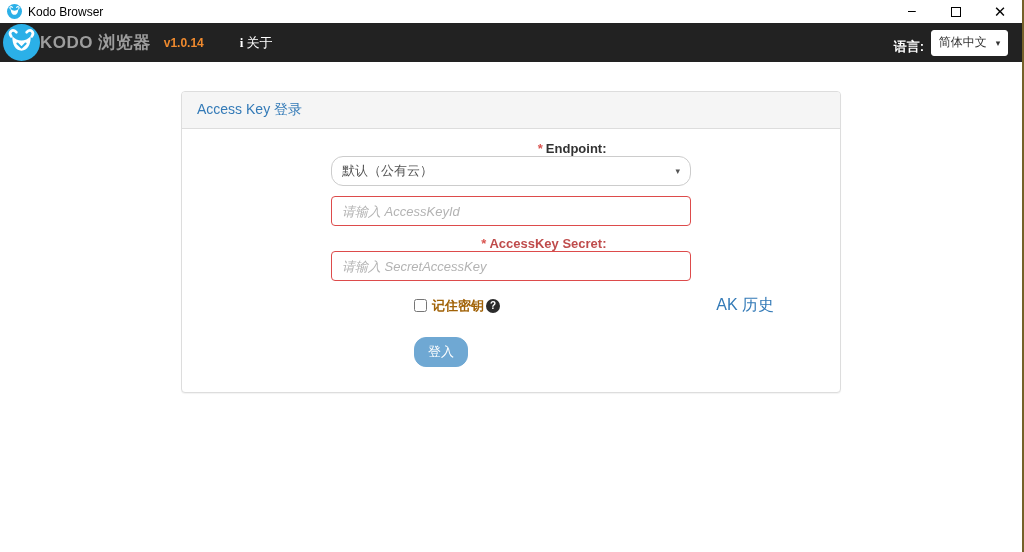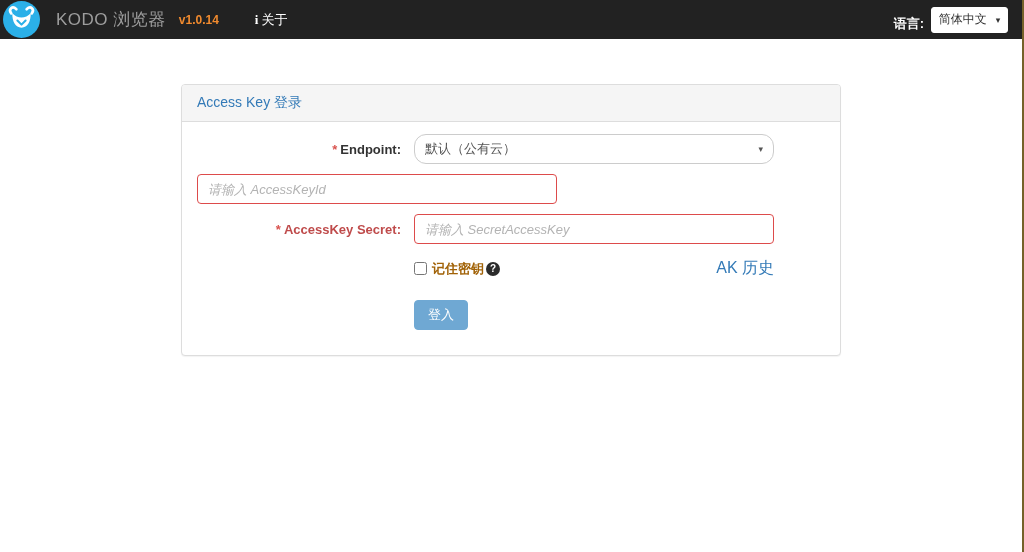--- a/index.html
+++ b/index.html
@@ -17,39 +17,39 @@
   .titlebar .title-text { font-size:12px; color:#000; margin-left:6px; }
   .win-controls { margin-left:auto; display:flex; height:100%; }
   .win-btn { width:44px; height:100%; display:flex; align-items:center; justify-content:center; color:#000; cursor:default; }
   .win-btn.min { font-size:14px; padding-bottom:4px; }
   .win-btn.max span.sq { display:block; width:10px; height:10px; border:1px solid #000; }
   .win-btn.close { font-size:15px; }
 
   
   .navbar { height:39px; background:#222; display:flex; align-items:center; padding-right:14px; }
   .logo-circle { width:37px; height:37px; margin-left:3px; flex:0 0 auto; }
-  .brand { color:#9d9d9d; font-size:17px; margin-left:16px; letter-spacing:0.5px; }
+  .brand { color:#9d9d9d; font-size:17px; margin-left:0; letter-spacing:0.5px;font-weight:bold; }
   .version { color:#f08a2e; font-size:12px; font-weight:bold; margin-left:13px; }
   .about { color:#fff; font-size:13px; margin-left:36px; display:flex; align-items:center; cursor:pointer; }
   .about .info-glyph { font-family:"Liberation Serif", serif; font-weight:bold; font-style:normal; font-size:13px; margin-right:3px; }
   .lang-area { margin-left:auto; display:flex; align-items:flex-end; }
   .lang-label { color:#fff; font-size:13px; font-weight:bold; margin-right:7px; }
   .lang-select { background:#fff; border:1px solid #fff; border-radius:3px; width:77px; height:26px;
     display:flex; align-items:center; justify-content:center; font-size:12px; color:#333; cursor:pointer; }
   .lang-select .caret { font-size:9px; color:#333; margin-left:9px; }
 
   
   .content { height:490px; background:#fff; }
-  .panel { width:660px; margin-left:181px; position:relative; top:45px;
+  .panel { width:660px; margin-left:181px; position:relative; top:29px;
     background:#fff; border:1px solid #ddd; border-radius:4px; box-shadow:0 1px 1px rgba(0,0,0,.05); }
   .panel-heading { background:#f5f5f5; border-bottom:1px solid #ddd; border-radius:3px 3px 0 0;
     padding:9px 15px; color:#337ab7; font-size:14px; }
   .panel-body { padding:12px 15px 25px 15px; }
 
-  .form-row { display:flex; align-items:center; margin-bottom:10px; }
+  .form-row { display:flex; align-items:center; margin-bottom:10px;flex-direction:column; }
   .form-label { width:217px; padding-right:13px; text-align:right; font-size:13px; font-weight:bold; color:#333; flex:0 0 auto; }
   .req { color:#d9534f; margin-right:3px; font-weight:bold; }
   .row-error .label-text { color:#bf4b4b; }
   .control { width:360px; flex:0 0 auto; }
 
   .select-box { height:30px; background:#fff; border:1px solid #ccc; border-radius:12px;
     display:flex; align-items:center; justify-content:space-between; padding:0 10px; font-size:13px; color:#555; cursor:pointer; }
   .select-box .caret { font-size:9px; color:#555; }
 
   .text-input { width:100%; height:30px; border:1px solid #dd4b4b; border-radius:4px; padding:0 10px;
@@ -59,27 +59,49 @@
   .checkbox-row { margin-left:217px; width:360px; display:flex; align-items:center; margin-top:14px; }
   .checkbox-row input[type=checkbox] { width:13px; height:13px; margin-right:5px; }
   .remember-label { font-size:13px; font-weight:bold; color:#a16207; }
   .help-circle { width:14px; height:14px; border-radius:50%; background:#2b2b2b; color:#fff;
     font-size:10px; font-weight:bold; display:inline-flex; align-items:center; justify-content:center; margin-left:2px; cursor:pointer; }
   .spacer { flex:1 1 auto; }
   .ak-history { color:#337ab7; font-size:16px; text-decoration:none; cursor:pointer; }
 
   .login-btn { margin-left:217px; margin-top:21px; display:inline-block;
     background:#6fa8d3; border:1px solid #6fa8d3; color:#fff; font-size:13px;
-    padding:5px 13px; border-radius:4px; cursor:not-allowed; font-family:Liberation Serif, serif; }
+    padding:5px 13px; border-radius:12px; cursor:not-allowed; font-family:Liberation Serif, serif; }
 </style>
 </head>
 <body>
 
 <div class="app">
 
+  <div class="titlebar">
+    <span class="app-icon">
+      <svg viewBox="0 0 36 36" width="15" height="15">
+        <circle cx="18" cy="18" r="18" fill="#2bb0e8"></circle>
+        <path d="M8 12 C5 8, 9 4, 13 8" stroke="#fff" stroke-width="2.6" fill="none" stroke-linecap="round"></path>
+        <path d="M28 12 C31 8, 27 4, 23 8" stroke="#fff" stroke-width="2.6" fill="none" stroke-linecap="round"></path>
+        <path d="M9 12 C9 20, 12 26, 18 26 C24 26, 27 20, 27 12 C22 17.5, 14 17.5, 9 12 Z" fill="#fff"></path>
+      </svg>
+    </span>
+    <span class="title-text">Kodo Browser</span>
+    <div class="win-controls">
+      <div class="win-btn min">
+          <span>–</span>
+        </div>
+      <div class="win-btn max">
+          <span class="sq"></span>
+        </div>
+      <div class="win-btn close">
+          <span>✕</span>
+        </div>
+    </div>
+  </div>
 
   <div class="navbar">
     <span class="logo-circle">
       <svg viewBox="0 0 36 36" width="37" height="37">
         <circle cx="18" cy="18" r="18" fill="#2bb0e8"></circle>
         <path d="M8 12 C5 8, 9 4, 13 8" stroke="#fff" stroke-width="2.6" fill="none" stroke-linecap="round"></path>
         <path d="M28 12 C31 8, 27 4, 23 8" stroke="#fff" stroke-width="2.6" fill="none" stroke-linecap="round"></path>
         <path d="M9 12 C9 20, 12 26, 18 26 C24 26, 27 20, 27 12 C22 17.5, 14 17.5, 9 12 Z" fill="#fff"></path>
         <path d="M14 19 L18 23 L22 19" stroke="#2bb0e8" stroke-width="2" fill="none" stroke-linecap="round" stroke-linejoin="round"></path>
       </svg>

